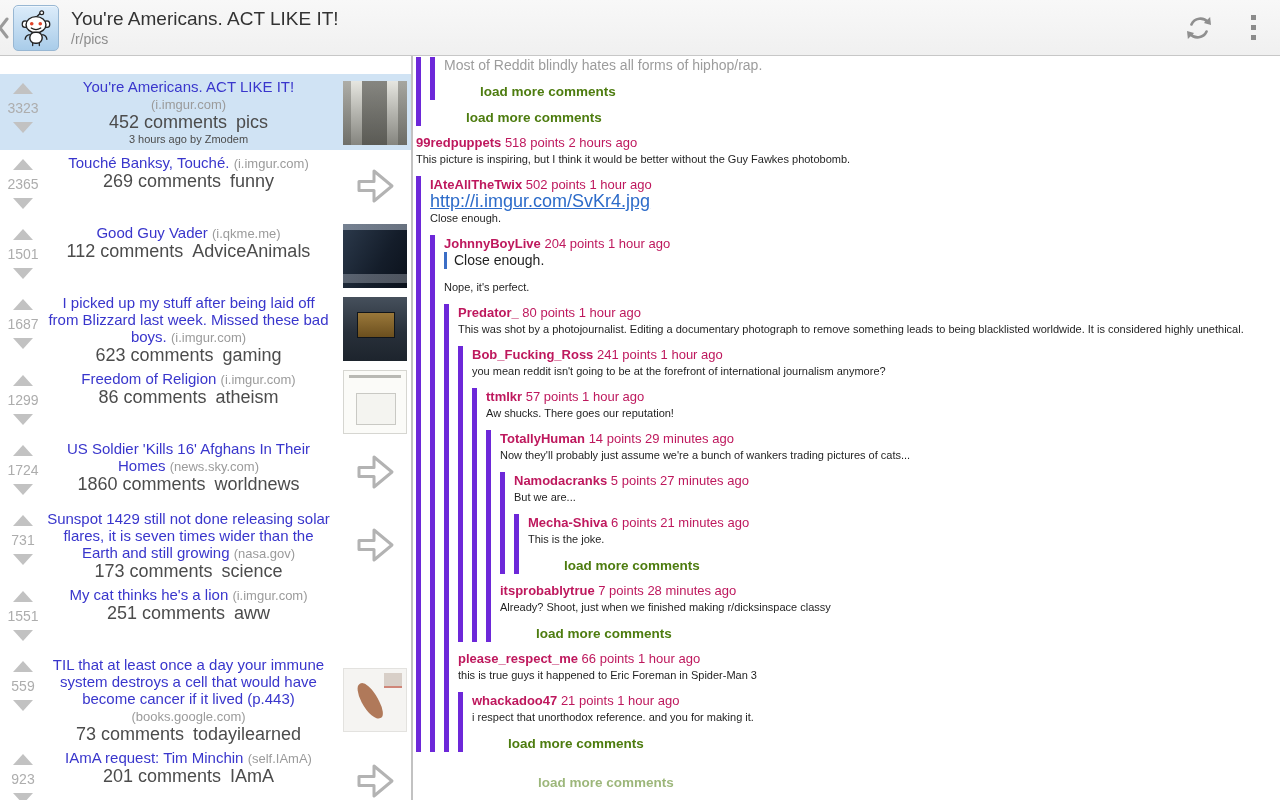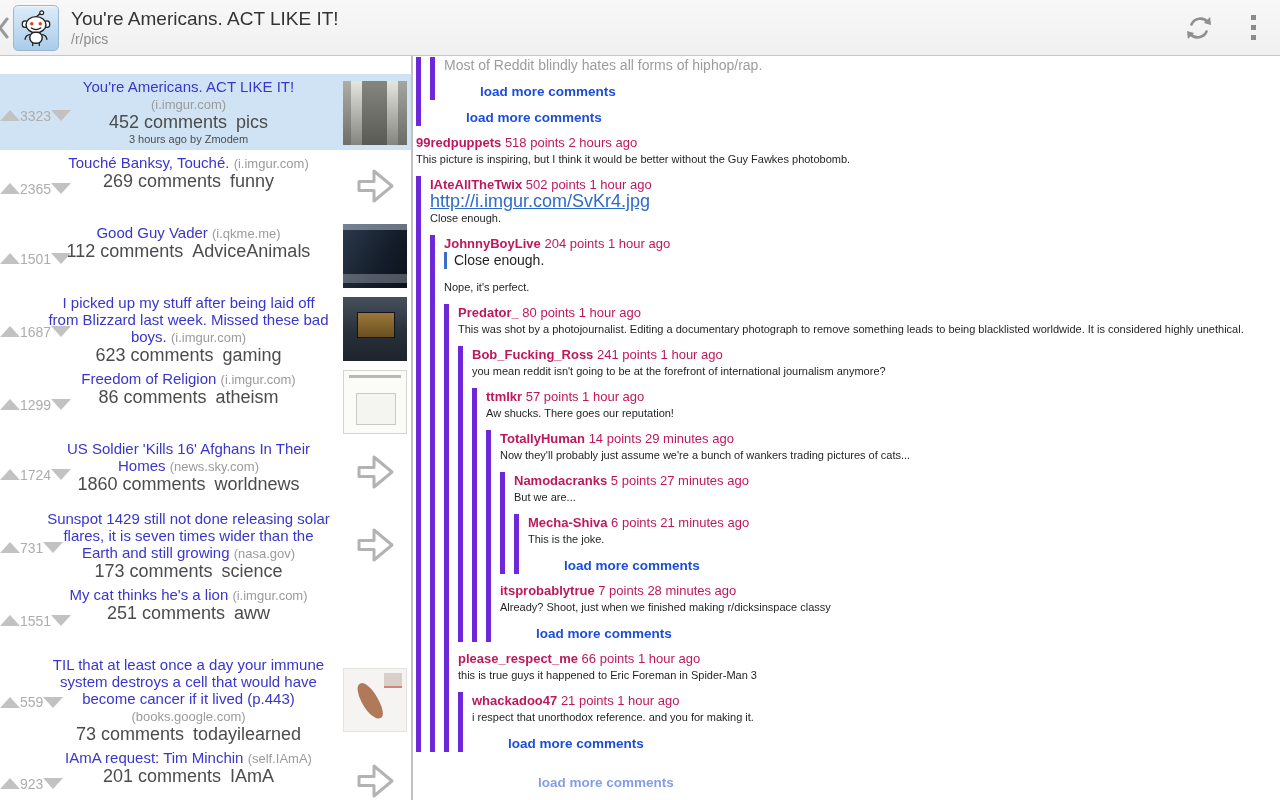--- a/index.html
+++ b/index.html
@@ -30,21 +30,21 @@
   .overflow-btn{display:flex;flex-direction:column;gap:5px;padding:4px 6px;}
   .overflow-btn i{width:5px;height:5px;background:#8b8b8b;display:block;}
   
   .main{display:flex;height:744px;}
   .post-list{
     width:413px;flex:0 0 413px;box-sizing:border-box;overflow:hidden;
     border-right:2px solid #c2c2c2;padding-top:18px;background:#fff;
   }
   .post{display:flex;padding:4px 0 2px;min-height:70px;box-sizing:border-box;}
   .post.selected{background:#d0e3f4;}
-  .vote-col{width:46px;flex:0 0 46px;display:flex;flex-direction:row;align-items:center;padding-top:5px;}
+  .vote-col{width:46px;flex:0 0 46px;display:flex;flex-direction:column;align-items:center;padding-top:5px;}
   .arrow-up{width:0;height:0;border-left:10px solid transparent;border-right:10px solid transparent;border-bottom:11px solid #c2c2c2;}
   .arrow-down{width:0;height:0;border-left:10px solid transparent;border-right:10px solid transparent;border-top:11px solid #c2c2c2;}
   .score{color:#adadad;font-size:14px;line-height:16px;margin:6px 0;}
   .post-main{flex:1;min-width:0;padding-right:8px;text-align:center;}
   .post-title{font-size:15px;line-height:17px;color:#3936cc;}
   .post-title .domain{color:#9b9b9b;font-size:13px;}
   .post-meta{font-size:18px;line-height:17px;color:#4c4c4c;margin-top:1px;}
   .post-meta .sr{margin-left:9px;}
   .post-byline{font-size:11px;line-height:17px;color:#4c4c4c;}
   .thumb-box{width:72px;flex:0 0 72px;display:flex;align-items:center;justify-content:center;}
@@ -72,21 +72,21 @@
   .comment{margin-top:8px;}
   .c-head{font-size:13px;line-height:17px;color:#be185d;white-space:nowrap;}
   .c-user{font-weight:bold;}
   .c-link{font-size:18px;line-height:17px;color:#2c6bc9;text-decoration:underline;}
   .c-quote{border-left:3px solid #3b6ec6;padding-left:7px;font-size:14px;line-height:17px;color:#1f1f1f;}
   .c-body{font-size:11px;line-height:17px;color:#1f1f1f;}
   .c-body p{margin:0;}
   .c-body p + p, .c-quote + .c-body{margin-top:10px;}
   .children{border-left:5px solid #6d28d9;padding-left:9px;}
   .graytext{font-size:14px;line-height:17px;color:#9c9c9c;margin-top:1px;}
-  .more-link{font-size:13.5px;line-height:17px;font-weight:bold;color:#1d4ed8;margin-top:9px;padding-left:36px;}
+  .more-link{font-size:13.5px;line-height:17px;font-weight:bold;color:#4d7c0f;margin-top:9px;padding-left:36px;}
   .more-link.partial{margin-left:86px;margin-top:22px;opacity:.55;}
 </style>
 </head>
 <body>
 
 <div class="topbar">
   <div class="back-chevron">
     <svg width="12" height="24" viewBox="0 0 12 24">
       <polyline points="10,3 3,12 10,21" fill="none" stroke="#9a9a9a" stroke-width="3" stroke-linecap="round" stroke-linejoin="round"></polyline>
     </svg>

